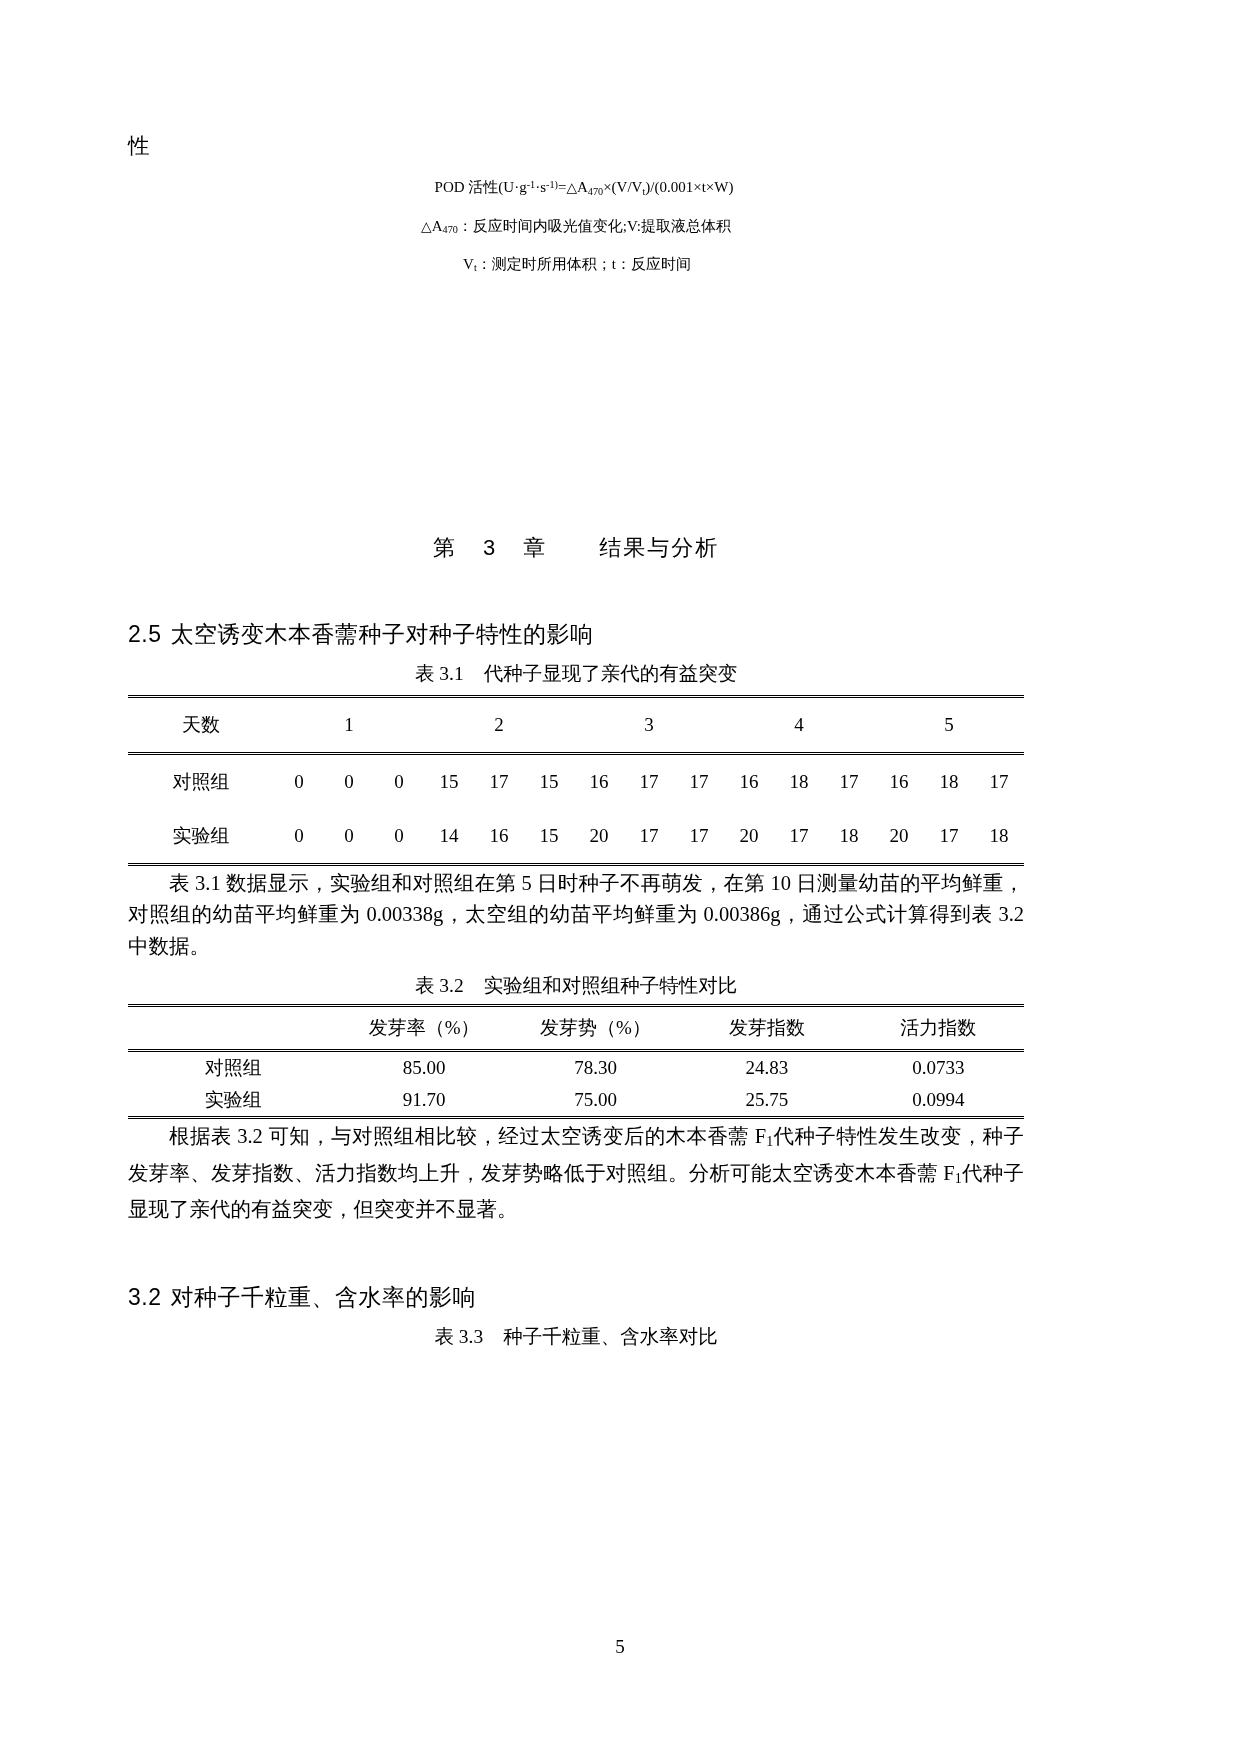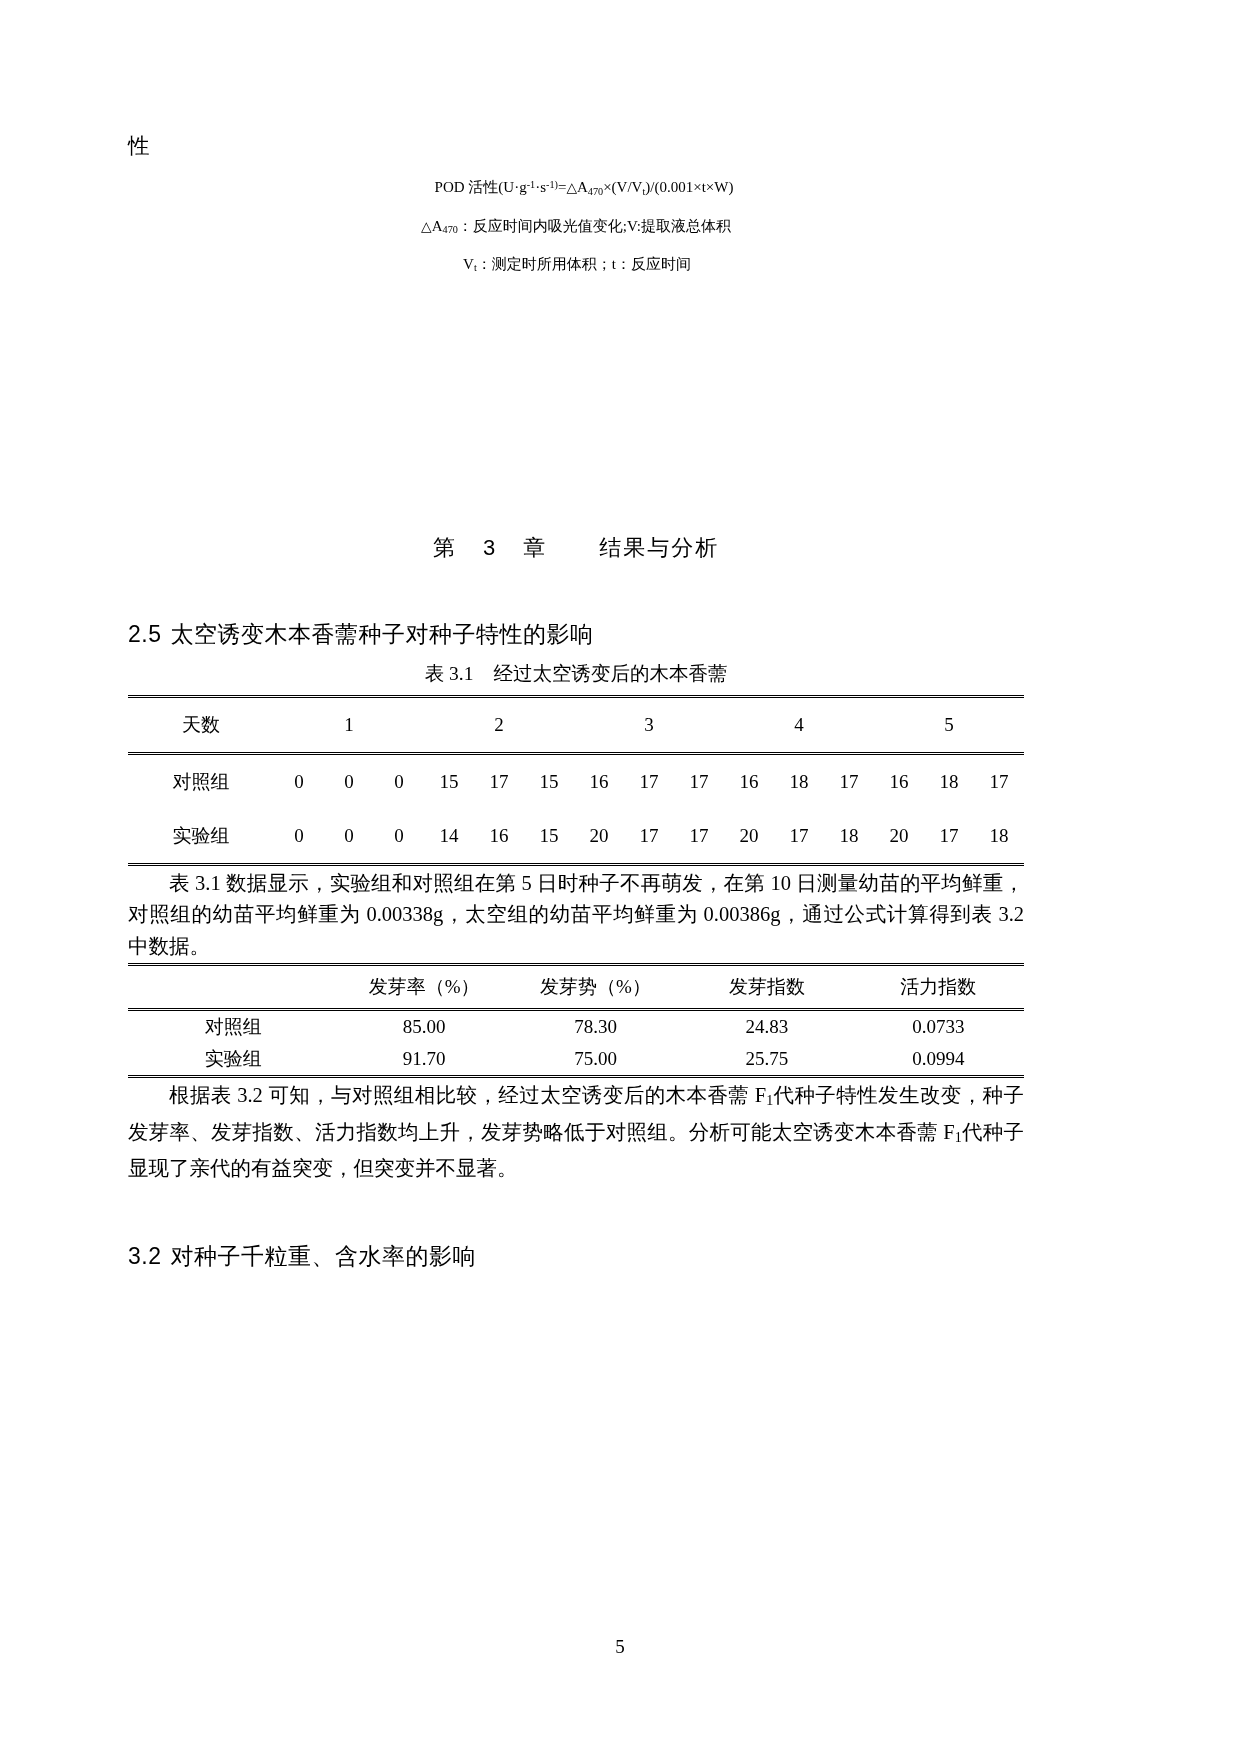--- a/index.html
+++ b/index.html
@@ -169,21 +169,21 @@
 
     <div class="chapter-title">
       <span>第</span><span class="gap"></span><span>3</span><span class="gap"></span><span>章</span><span class="gap"></span><span class="gap"></span><span>结果与分析</span>
     </div>
 
     <div class="section-heading">
       <span class="num">2.5</span><span>太空诱变木本香薷种子对种子特性的影响</span>
     </div>
 
     <div class="table-caption">
-      <span>表 3.1</span><span class="cap-gap"></span><span>经过太空诱变后的木本香薷</span>
+      <span>表 3.1</span><span class="cap-gap"></span><span>代种子显现了亲代的有益突变</span>
     </div>
 
     <table class="doc-table t31">
       <tbody>
         <tr class="hdr rule-top rule-bot">
           <td class="lbl">天数</td>
           <td class="daycell">1</td>
           <td class="daycell">2</td>
           <td class="daycell">3</td>
           <td class="daycell">4</td>
@@ -263,20 +263,23 @@
               <span>17</span>
               <span>18</span>
             </div>
           </td>
         </tr>
       </tbody>
     </table>
 
     <p class="body">表 3.1 数据显示，实验组和对照组在第 5 日时种子不再萌发，在第 10 日测量幼苗的平均鲜重，对照组的幼苗平均鲜重为 0.00338g，太空组的幼苗平均鲜重为 0.00386g，通过公式计算得到表 3.2 中数据。</p>
 
+    <div class="table-caption">
+      <span>表 3.2</span><span class="cap-gap"></span><span>实验组和对照组种子特性对比</span>
+    </div>
 
     <table class="doc-table t32">
       <tbody>
         <tr class="hdr rule-top rule-bot">
           <td class="c0"></td>
           <td class="cx">发芽率（%）</td>
           <td class="cx">发芽势（%）</td>
           <td class="cx">发芽指数</td>
           <td class="cx">活力指数</td>
         </tr>
@@ -296,17 +299,20 @@
         </tr>
       </tbody>
     </table>
 
     <p class="body"><span>根据表 3.2 可知，与对照组相比较，经过太空诱变后的木本香薷 F</span><sub>1</sub><span>代种子特性发生改变，种子发芽率、发芽指数、活力指数均上升，发芽势略低于对照组。分析可能太空诱变木本香薷 F</span><sub>1</sub><span>代种子显现了亲代的有益突变，但突变并不显著。</span></p>
 
     <div class="section-heading">
       <span class="num">3.2</span><span>对种子千粒重、含水率的影响</span>
     </div>
 
+    <div class="table-caption">
+      <span>表 3.3</span><span class="cap-gap"></span><span>种子千粒重、含水率对比</span>
+    </div>
 
   </div>
 
   <div class="page-number">5</div>
 </div>
 
 </body></html>

